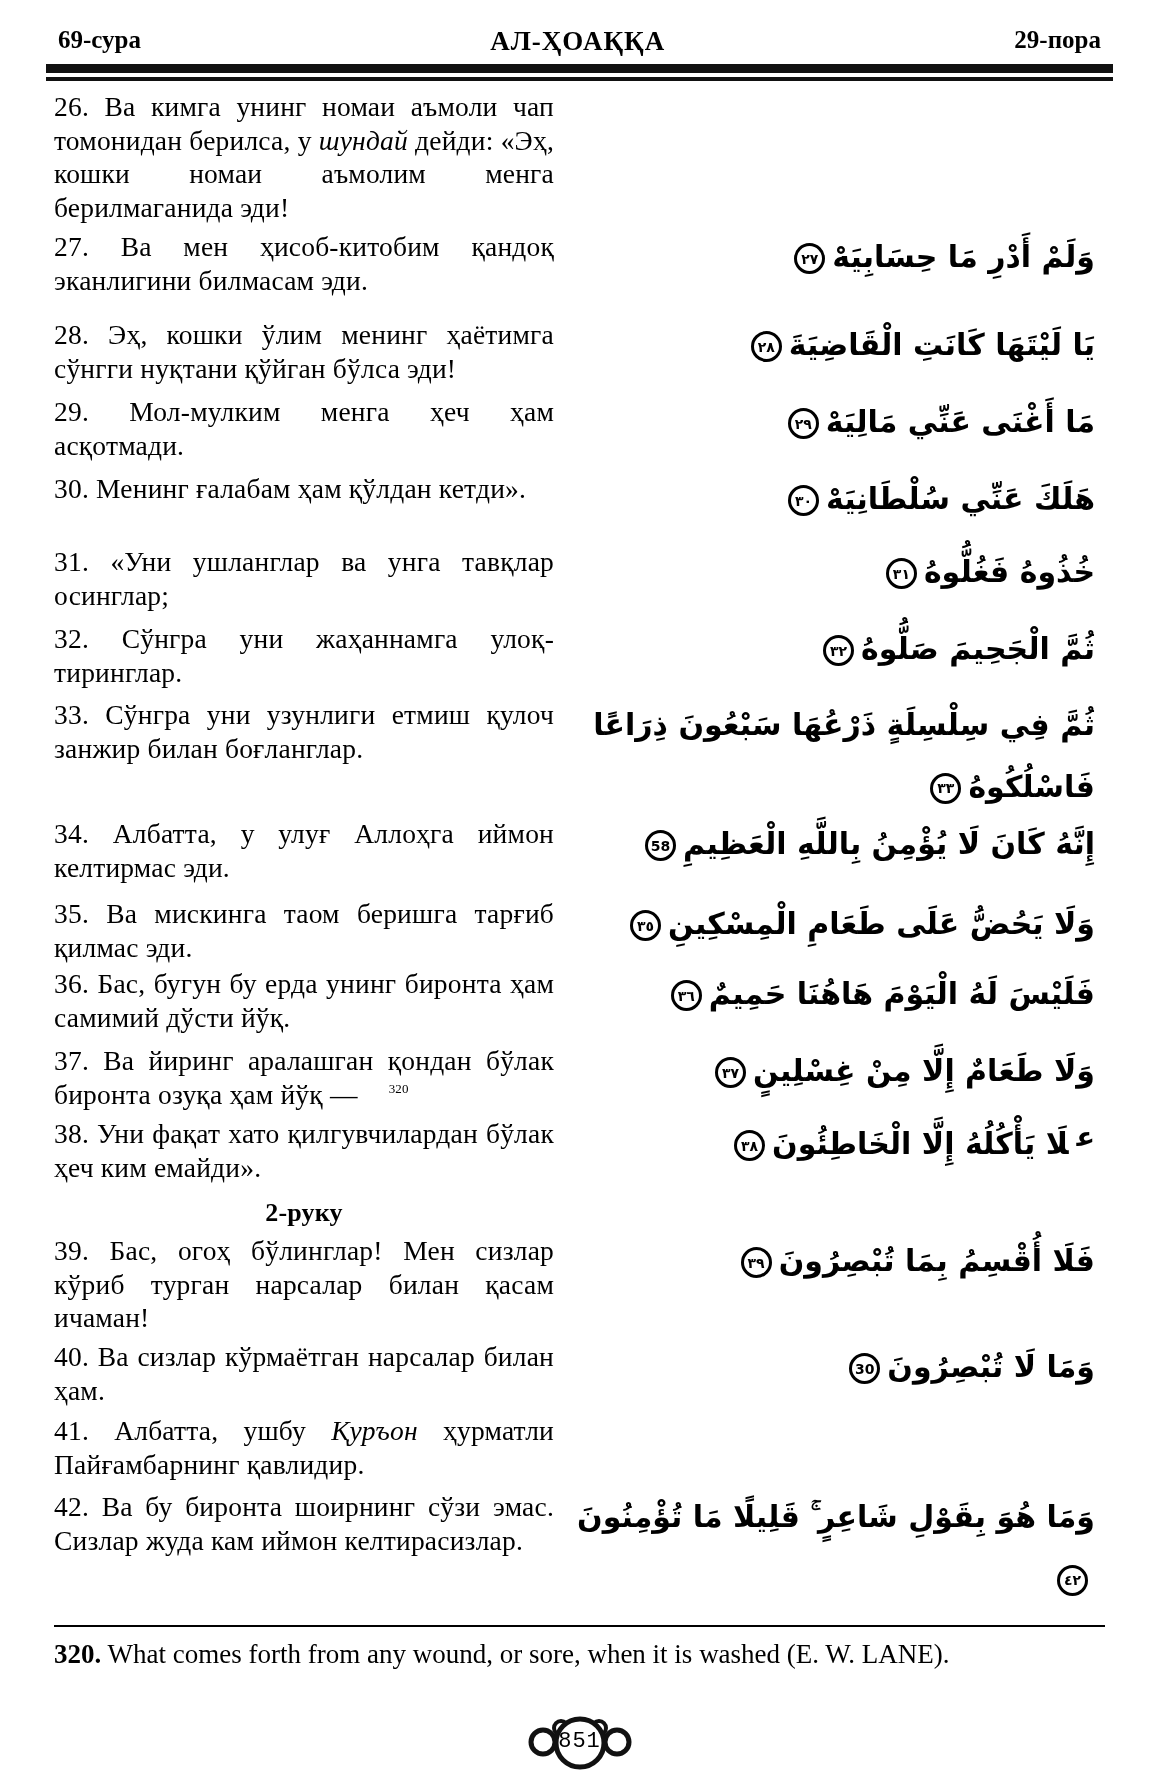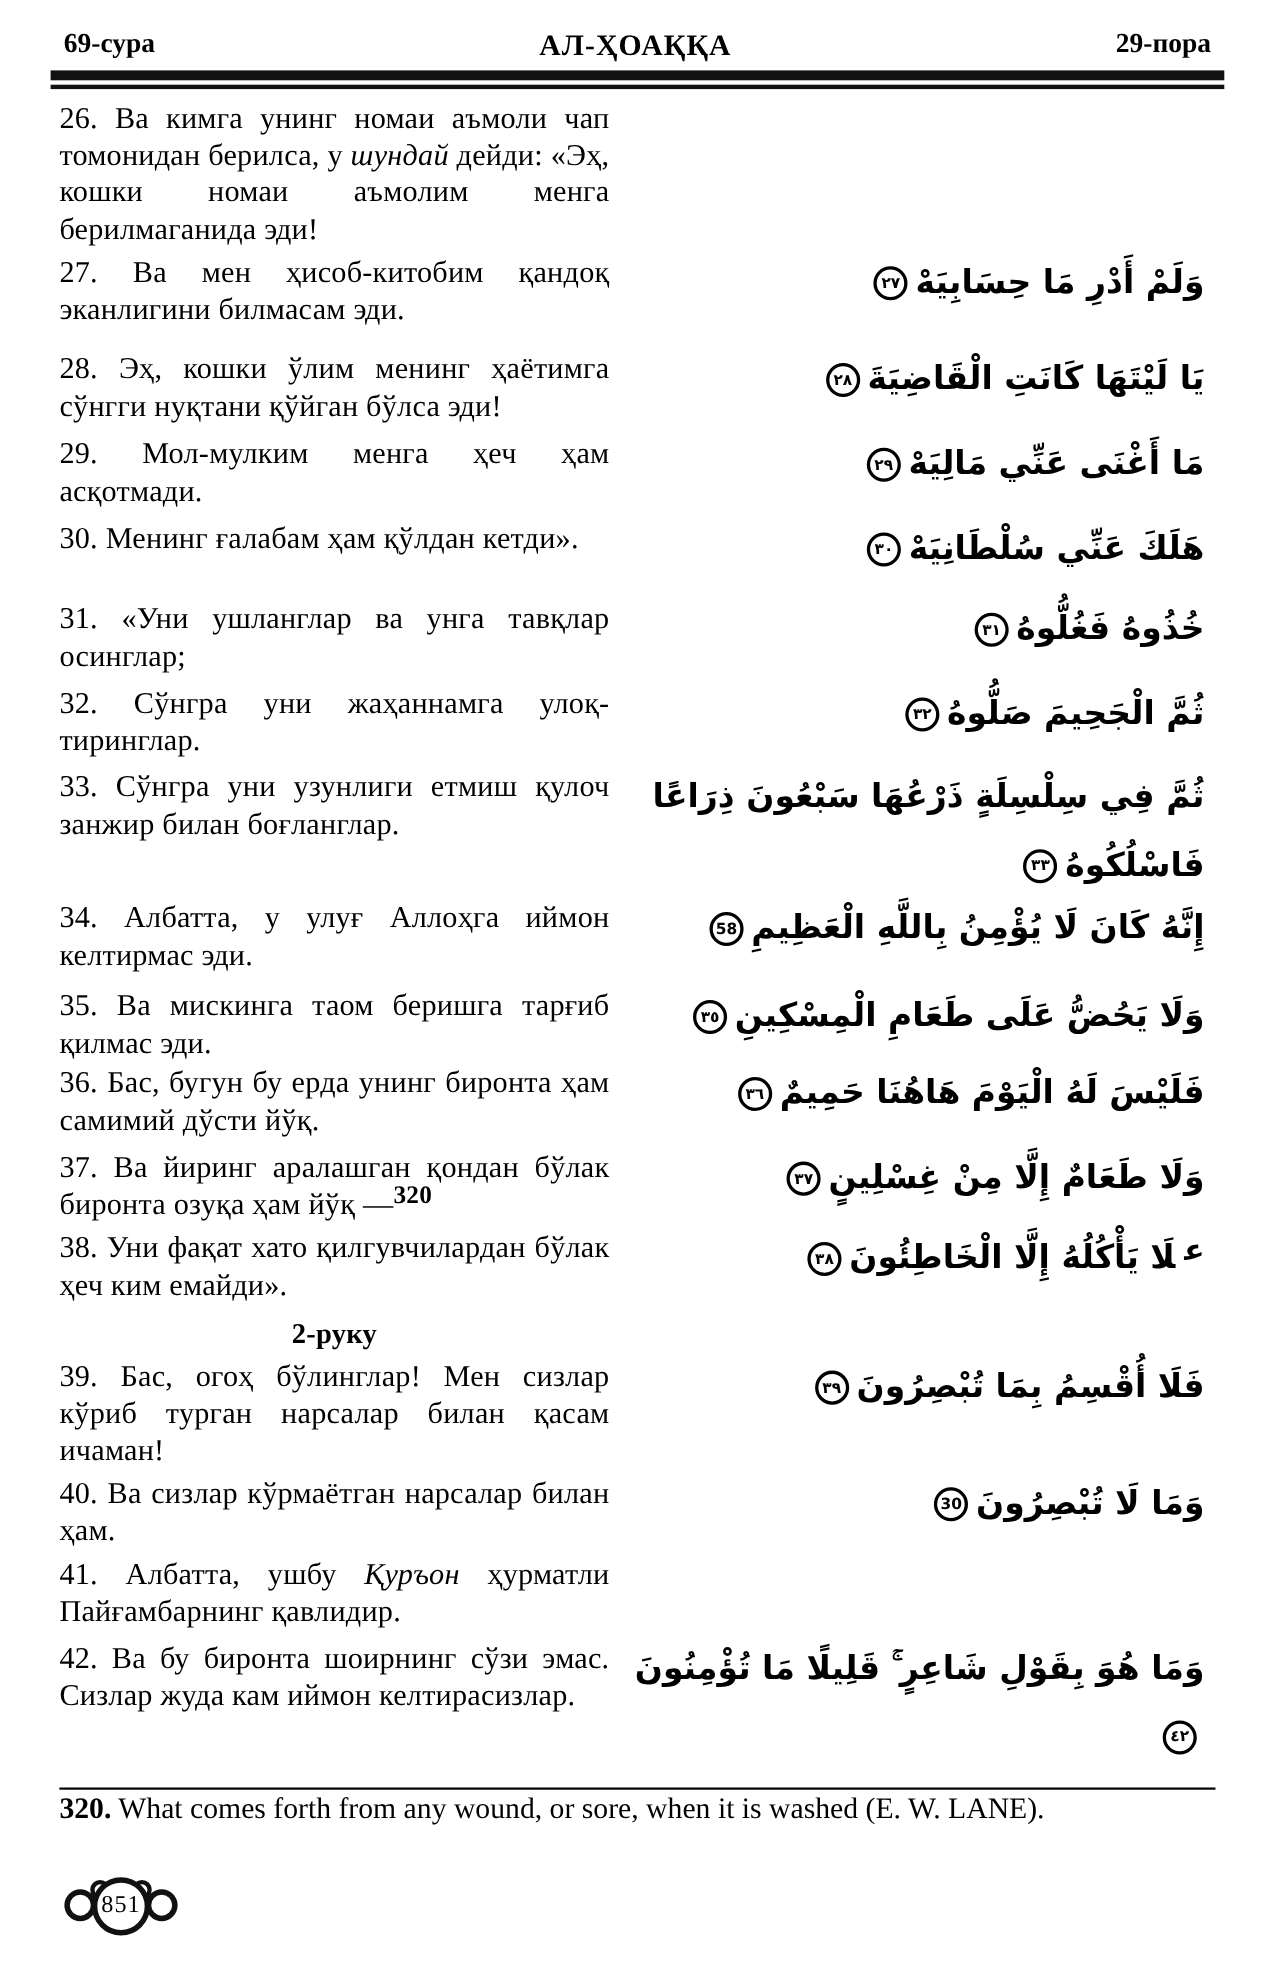--- a/index.html
+++ b/index.html
@@ -23,21 +23,21 @@
   
   .body{margin-top:9px;}
   .row{display:flex;align-items:flex-start;}
   .uz{
     width:500px;flex:0 0 500px;
     font-size:27.5px;line-height:1.22;
     text-align:justify;text-align-last:left;
     letter-spacing:.2px;
   }
   .uz i{font-style:italic;}
-  .uz sup{font-size:23px;font-weight:bold;vertical-align:super;line-height:0;}
+  .uz sup{font-size:13px;font-weight:normal;vertical-align:super;line-height:0;margin-left:31px;}
   .ar{
     flex:1;
     direction:rtl;
     text-align:right;
     font-family:"DejaVu Sans",sans-serif;
     font-weight:700;
     font-size:30px;line-height:2.05;
     padding:0 10px 0 0;
     margin-top:-4px;
   }
@@ -54,26 +54,26 @@
   .r32{min-height:76px}.r33{min-height:107px}.r34{min-height:80px}
   .r35{min-height:70px}.r36{min-height:77px}.r37{min-height:73px}
   .r38{min-height:80px}.r39{min-height:106px}.r40{min-height:74px}
   .r41{min-height:76px}.r42{min-height:94px}
   .ruku-row{min-height:37px;}
   .ruku-row .uz{text-align:center;text-align-last:center;font-weight:bold;font-size:26px;}
   
   .footnote{
     margin-top:16px;
     border-top:2px solid #000;
-    padding-top:1px;
+    padding-top:11px;
     font-size:27px;line-height:1.2;
   }
   .footnote b{font-weight:bold;}
   
-  .badge-wrap{margin-top:46px;display:flex;justify-content:flex-start;}
+  .badge-wrap{margin-top:46px;display:flex;justify-content:center;font-family:Liberation Mono, monospace;}
   .badge{position:relative;width:112px;height:56px;}
   .badge svg{position:absolute;left:0;top:0;}
   .badge .num{
     position:absolute;left:0;top:0;width:112px;height:50px;
     display:flex;align-items:center;justify-content:center;
     font-size:22px;letter-spacing:1px;
   }
 </style>
 </head>
 <body>

